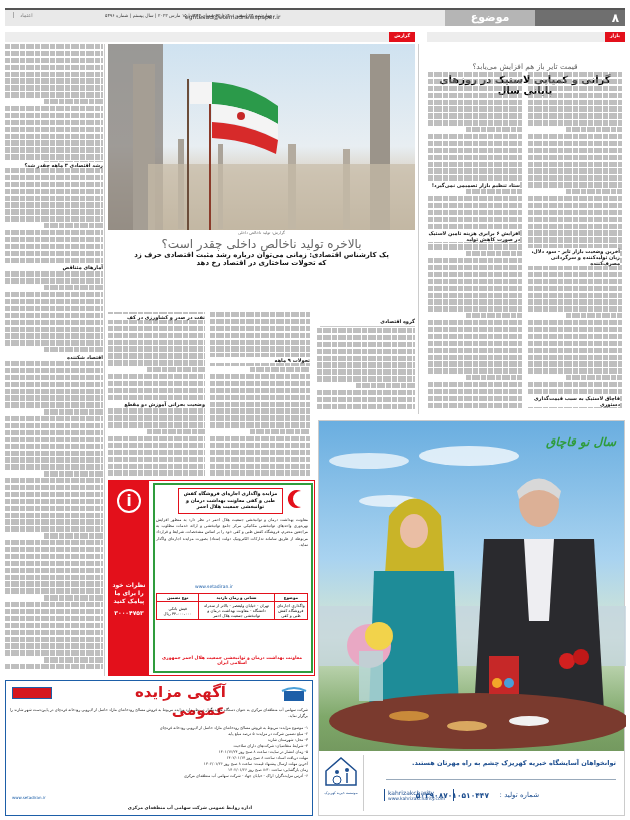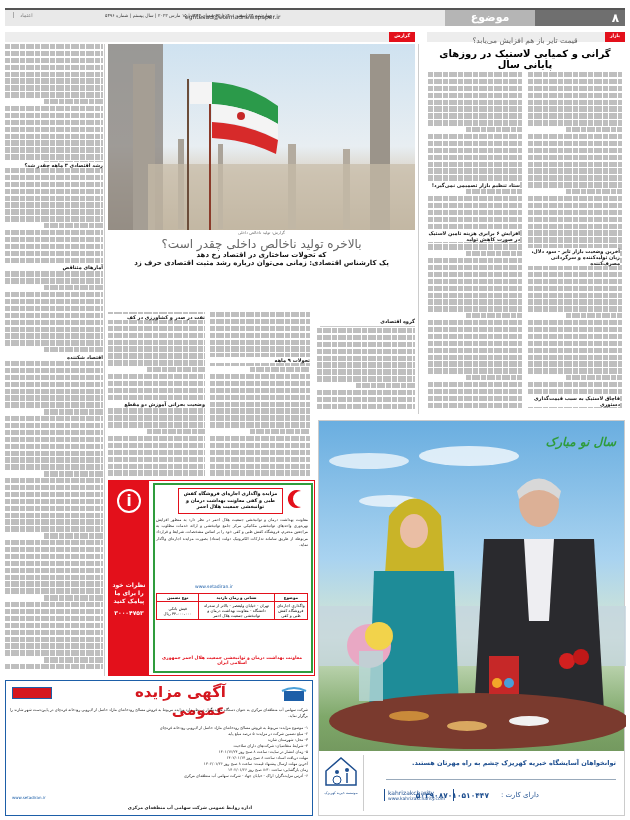--- a/index.html
+++ b/index.html
@@ -38,21 +38,21 @@
   <div class="abs logo-sm">اعتماد</div>
 </div>
 
 <div class="abs subbar" style="right:5px;top:32px;width:198px">
   <span class="redtag">بازار</span>
 </div>
 <div class="abs subbar" style="left:5px;top:32px;width:410px">
   <span class="redtag">گزارش</span>
 </div>
 
-<div class="abs" style="right:5px;top:34px;width:200px">
+<div class="abs" style="right:5px;top:60px;width:200px">
   <div class="kicker" style="margin-top:2px">قیمت تایر باز هم افزایش می‌یابد؟</div>
   <div class="headline" style="font-size:10px;margin:3px 0 0">گرانی و کمیابی لاستیک در روزهای پایانی سال</div>
 </div>
 <div class="abs col" style="right:8px;top:72px;width:94px;height:342px" id="tc1">
     <div class="line"></div>
     <div class="line"></div>
     <div class="line"></div>
     <div class="line"></div>
     <div class="line"></div>
     <div class="line"></div>
@@ -175,22 +175,22 @@
       <path d="M104 60 Q140 62 170 80 L170 96 Q140 78 104 78Z" fill="#f4f4f4"></path>
       <path d="M104 78 Q140 80 170 96 L168 110 Q140 96 104 94Z" fill="#d72a2a"></path>
       <circle cx="133" cy="72" r="4" fill="#c62828"></circle>
     </g>
   </svg>
 </div>
 <div class="abs caption" style="left:108px;top:230px;width:307px">گزارش: تولید ناخالص داخلی</div>
 
 <div class="abs" style="left:108px;top:237px;width:307px">
   <div class="kicker" style="font-size:12px">بالاخره تولید ناخالص داخلی چقدر است؟</div>
+  <div style="text-align:center;font-weight:bold;font-size:7px;color:#111">یک کارشناس اقتصادی: زمانی می‌توان درباره رشد مثبت اقتصادی حرف زد</div>
   <div style="text-align:center;font-weight:bold;font-size:7px;color:#111">که تحولات ساختاری در اقتصاد رخ دهد</div>
-  <div style="text-align:center;font-weight:bold;font-size:7px;color:#111">یک کارشناس اقتصادی: زمانی می‌توان درباره رشد مثبت اقتصادی حرف زد</div>
 </div>
 
 <div class="abs subhead" style="right:215px;top:316px;width:95px;border-bottom:1px solid #ccc;padding-bottom:2px">گروه اقتصادی</div>
 <div class="abs col" style="right:215px;top:328px;width:98px;height:84px" id="mc1">
     <div class="line"></div>
     <div class="line"></div>
     <div class="line"></div>
     <div class="line"></div>
     <div class="line"></div>
     <div class="line"></div>
@@ -384,21 +384,21 @@
           <td>فیش بانکی ۴۲،۰۰۰،۰۰۰ ریال</td>
         </tr>
       </tbody>
         </table>
     </div>
     <div class="abs" style="right:3px;top:170px;width:152px;font-size:4.5px;color:#e3101b;font-weight:bold;text-align:center">معاونت بهداشت درمان و توانبخشی جمعیت هلال احمر جمهوری اسلامی ایران</div>
   </div>
 </div>
 
 <div class="abs" style="left:318px;top:420px;width:307px;height:396px;border:1px solid #ccc;background:linear-gradient(180deg,#6aaee0 0%,#a9d3f0 35%,#d8e8d0 55%,#7fa86a 75%,#5f7d4b 100%)">
-  <div class="abs" style="right:8px;top:14px;font-size:12px;font-weight:bold;color:#2f9c3c;font-style:italic">سال نو مبارک</div>
+  <div class="abs" style="right:8px;top:14px;font-size:12px;font-weight:bold;color:#2f9c3c;font-style:italic">سال نو قاچاق</div>
   <svg class="abs" style="left:0;top:0" width="307" height="330" viewBox="0 0 307 330">
     <ellipse cx="50" cy="40" rx="40" ry="8" fill="#fff" opacity=".7"></ellipse>
     <ellipse cx="150" cy="35" rx="50" ry="10" fill="#fff" opacity=".75"></ellipse>
     <ellipse cx="70" cy="80" rx="30" ry="6" fill="#fff" opacity=".7"></ellipse>
     <rect x="0" y="185" width="307" height="60" fill="#c5d6de" opacity=".8"></rect>
     <g>
       <ellipse cx="95" cy="108" rx="18" ry="22" fill="#e8b9a0"></ellipse>
       <path d="M70 95 Q95 60 122 95 L130 240 L60 240Z" fill="#c9b428"></path>
       <ellipse cx="95" cy="110" rx="14" ry="17" fill="#eabea4"></ellipse>
       <path d="M55 150 L135 150 L140 290 L50 290Z" fill="#1e8c98"></path>
@@ -424,21 +424,21 @@
       <ellipse cx="210" cy="300" rx="20" ry="5" fill="#f1f1f1"></ellipse>
     </g>
   </svg>
   <div class="abs" style="left:0;top:330px;width:305px;height:64px;background:#fff">
     <div class="abs" style="right:8px;top:8px;font-size:6.5px;font-weight:bold;color:#1d4e8f">توانخواهان آسایشگاه خیریه کهریزک چشم به راه مهرتان هستند.</div>
     <div class="abs" style="right:8px;top:28px;width:230px;height:1px;background:#9ab"></div>
     <div class="abs" style="left:65px;top:38px;width:70px;font-size:4.5px;color:#1d4e8f;border-left:1px solid #1d4e8f;border-right:1px solid #1d4e8f;padding:0 3px;direction:ltr">
       <div style="font-size:6px">kahrizakcharity</div>
       <div>www.kahrizakcharity.com</div>
     </div>
-    <div class="abs" style="right:85px;top:40px;font-size:7px;color:#1d4e8f">دارای کارت :</div>
+    <div class="abs" style="right:85px;top:40px;font-size:7px;color:#1d4e8f">شماره تولید :</div>
     <div class="abs" style="right:135px;top:40px;font-size:7.5px;color:#1d4e8f;font-weight:bold">۵۰۲۹۰۸۷۰۱۰۵۱۰۴۴۷</div>
     <div class="abs" style="left:0;top:4px;width:45px;height:56px;border-right:1px solid #ccc;text-align:center">
       <svg width="36" height="32" viewBox="0 0 36 32">
           <path d="M3 16 L18 3 L33 16 L33 30 L3 30Z" fill="none" stroke="#1d4e8f" stroke-width="1.5"></path>
           <circle cx="14" cy="17" r="2" fill="#1d4e8f"></circle>
           <circle cx="14" cy="25" r="4" fill="none" stroke="#1d4e8f"></circle>
           <circle cx="24" cy="15" r="2" fill="#1d4e8f"></circle>
           <path d="M24 18 L24 28" stroke="#1d4e8f" stroke-width="1.5"></path>
         </svg>
       <div style="font-size:3.5px;color:#1d4e8f">موسسه خیریه کهریزک</div>

